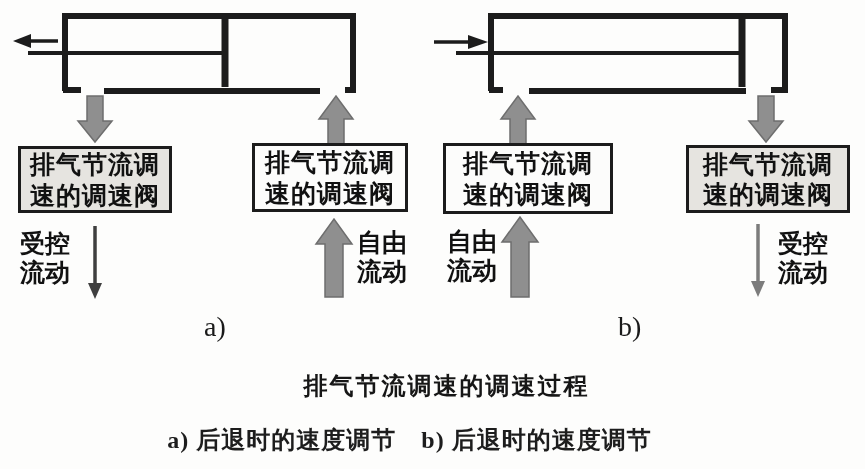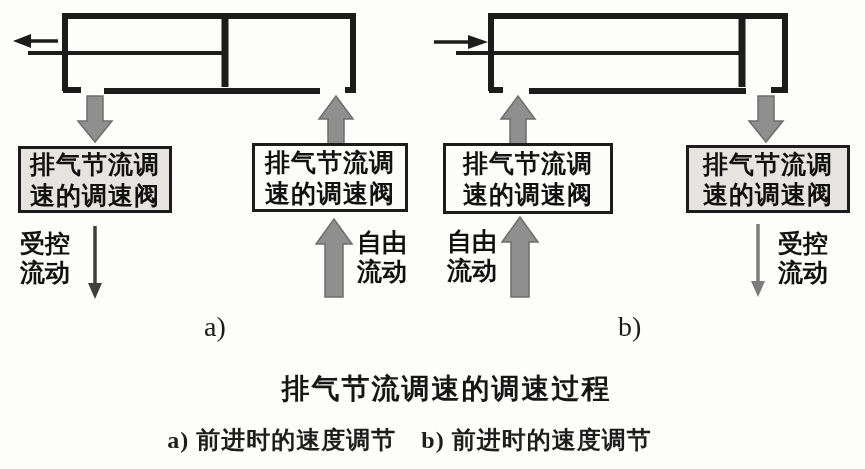--- a/index.html
+++ b/index.html
@@ -50,21 +50,21 @@
     position: absolute;
     font-family: "Liberation Serif", serif;
     font-size: 28px;
     color: #1a1a1a;
   }
   .caption-title {
     position: absolute;
     left: 50%;
     top: 370px;
     transform: translateX(calc(-50% + 14px));
-    font-size: 28px;
+    font-size: 24px;
     font-weight: 800;
     letter-spacing: 2px;
     white-space: nowrap;
     color: #161616;
     font-family: Liberation Serif, serif;
   }
   .caption-subtitle {
     position: absolute;
     left: 50%;
     top: 424px;
@@ -174,15 +174,15 @@
 流动</div>
   <div class="flow-label" style="left:447px; top:227px; width:58px;">自由
 流动</div>
   <div class="flow-label" style="left:778px; top:229px; width:58px;">受控
 流动</div>
 
   <div class="panel-label" style="left:204px; top:311px;">a)</div>
   <div class="panel-label" style="left:618px; top:311px;">b)</div>
 
   <div class="caption-title">排气节流调速的调速过程</div>
-  <div class="caption-subtitle">a) 前进时的速度调节　b) 前进时的速度调节</div>
+  <div class="caption-subtitle">a) 后退时的速度调节　b) 后退时的速度调节</div>
 
 </div>
 
 </body></html>

